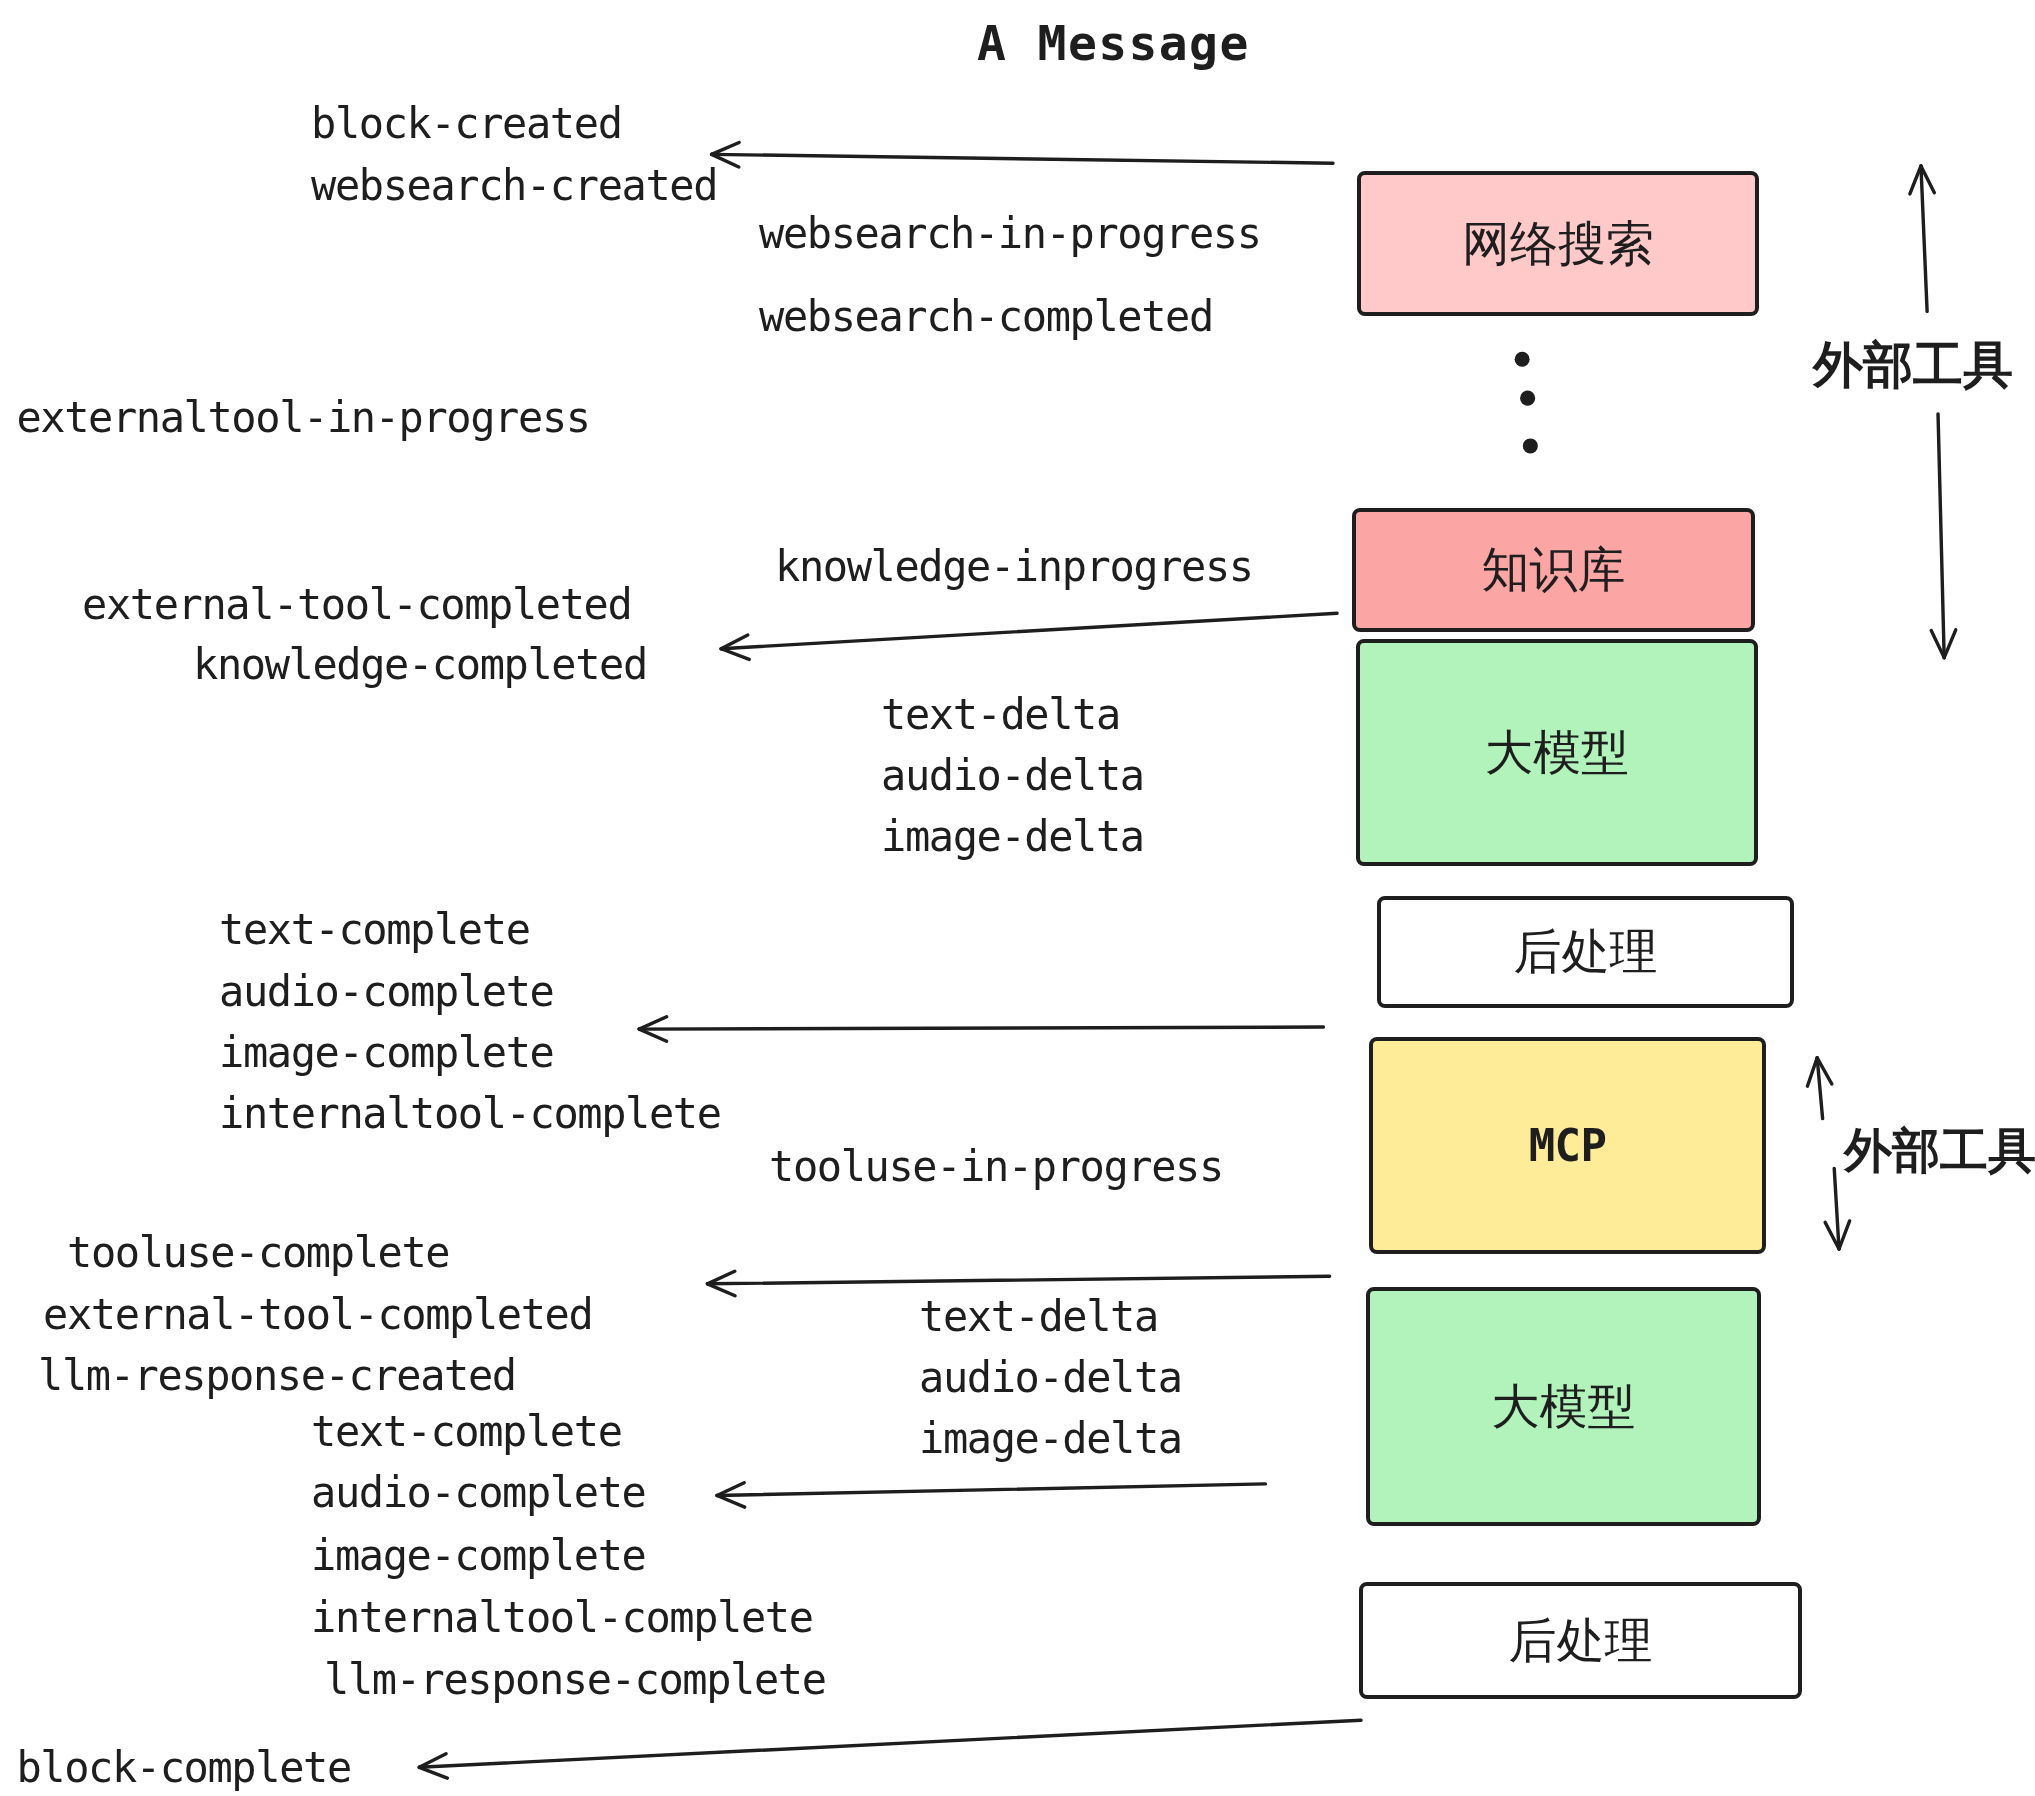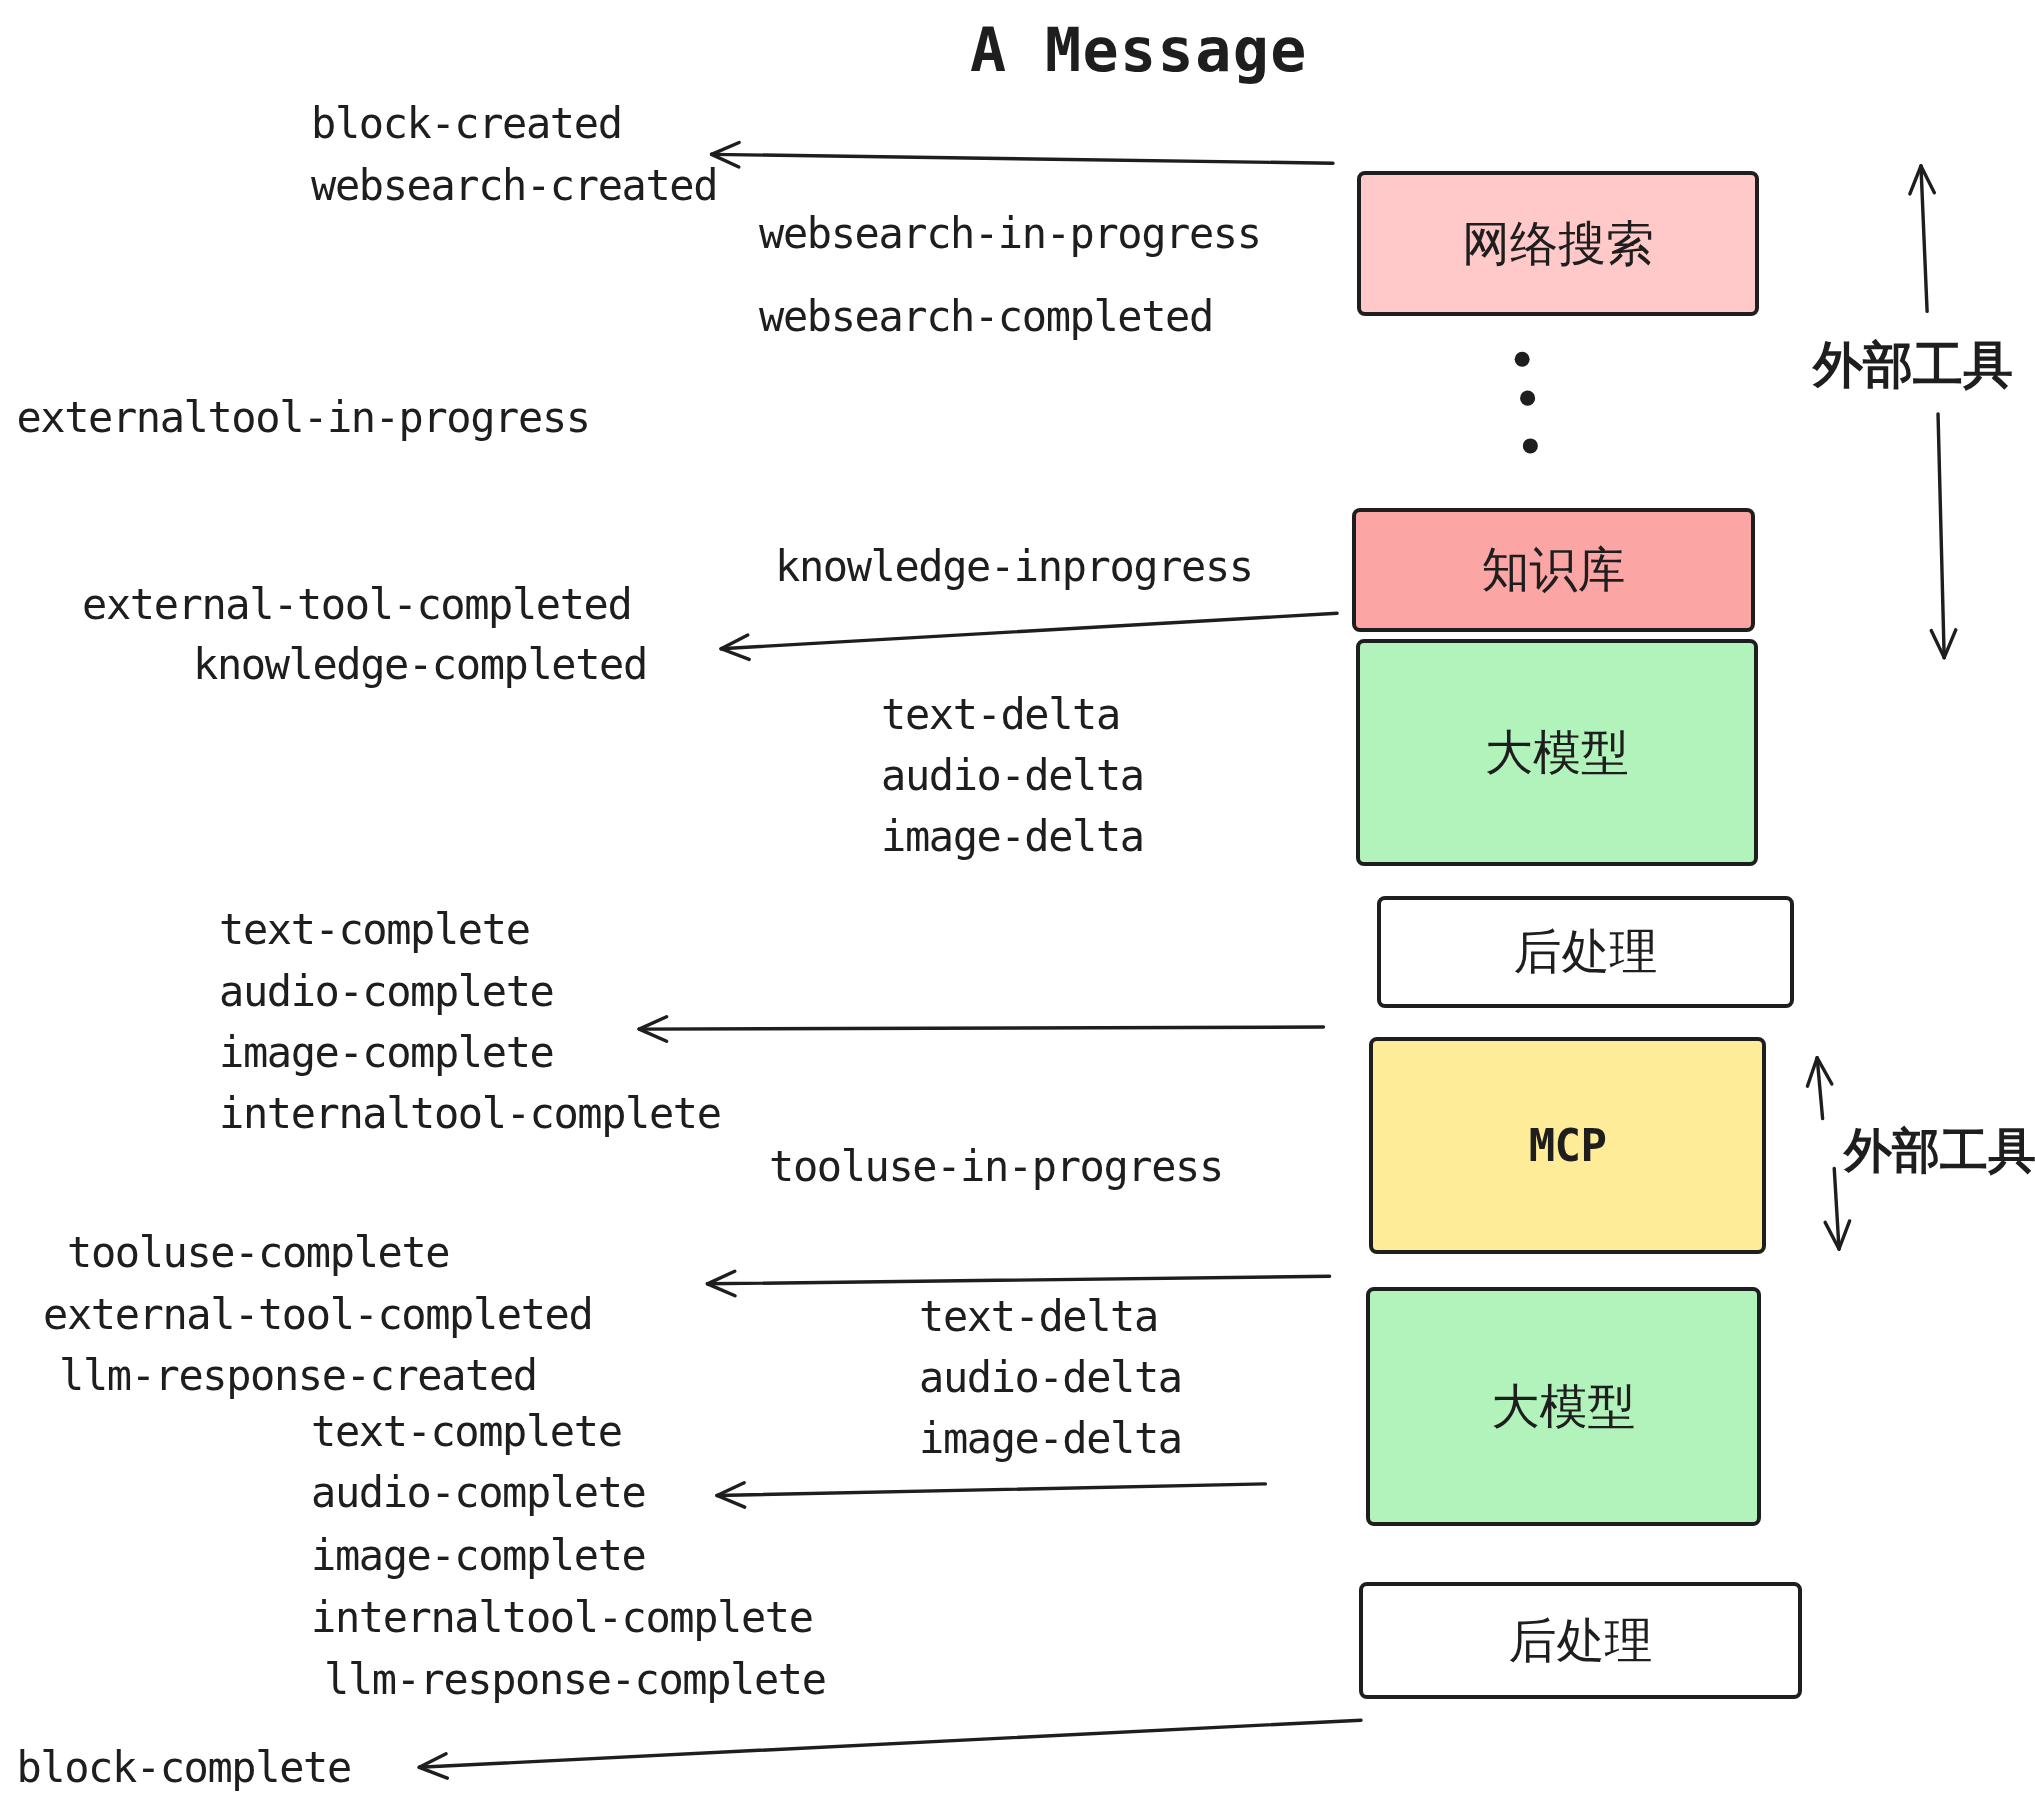--- a/index.html
+++ b/index.html
@@ -3,22 +3,23 @@
 <meta charset="utf-8">
 <style>
   html,body{margin:0;padding:0;}
   body{
     width:2035px;height:1796px;background:#ffffff;overflow:hidden;
     font-family:"DejaVu Sans Mono", monospace;color:#1e1e1e;position:relative;
   }
   #canvas{position:absolute;left:0;top:0;width:2035px;height:1796px;}
   #arrow-layer{position:absolute;left:0;top:0;}
   .title{
-    position:absolute;font-size:60px;font-weight:600;white-space:nowrap;
+    position:absolute;font-size:48px;font-weight:600;white-space:nowrap;
     letter-spacing:1.4px;
+    margin-left:7px;
   }
   .evt{
     position:absolute;font-size:42px;line-height:1.05;white-space:nowrap;
     letter-spacing:-1.4px;font-weight:400;
   }
   .box{
     position:absolute;box-sizing:border-box;border:4.1px solid #1e1e1e;border-radius:8px;
     display:flex;align-items:center;justify-content:center;
     font-family:"Liberation Sans", sans-serif;font-size:48px;font-weight:500;
     white-space:nowrap;
@@ -100,21 +101,21 @@
     <div class="evt" style="left: 881px; top: 693px;">text-delta</div>
     <div class="evt" style="left: 881px; top: 754px;">audio-delta</div>
     <div class="evt" style="left: 881px; top: 815px;">image-delta</div>
     <div class="evt" style="left: 219px; top: 908px;">text-complete</div>
     <div class="evt" style="left: 219px; top: 970px;">audio-complete</div>
     <div class="evt" style="left: 219px; top: 1031px;">image-complete</div>
     <div class="evt" style="left: 219px; top: 1092px;">internaltool-complete</div>
     <div class="evt" style="left: 769px; top: 1145px;">tooluse-in-progress</div>
     <div class="evt" style="left: 43px; top: 1231px; margin-left: 24px;">tooluse-complete</div>
     <div class="evt" style="left: 43px; top: 1293px;">external-tool-completed</div>
-    <div class="evt" style="left: 59px; top: 1354px; text-align: center;">llm-response-created</div>
+    <div class="evt" style="left: 38px; top: 1354px; text-align: center;">llm-response-created</div>
     <div class="evt" style="left: 919px; top: 1295px;">text-delta</div>
     <div class="evt" style="left: 919px; top: 1356px;">audio-delta</div>
     <div class="evt" style="left: 919px; top: 1417px;">image-delta</div>
     <div class="evt" style="left: 311px; top: 1410px;">text-complete</div>
     <div class="evt" style="left: 311px; top: 1471px;">audio-complete</div>
     <div class="evt" style="left: 311px; top: 1534px;">image-complete</div>
     <div class="evt" style="left: 311px; top: 1596px;">internaltool-complete</div>
     <div class="evt" style="left: 311px; top: 1658px; margin-left: 13px;">llm-response-complete</div>
     <div class="evt" style="left: 16.4px; top: 1746px;">block-complete</div>
     <div class="box" style="left: 1357px; top: 171px; width: 402px; height: 145px; background: rgb(255, 201, 201);">网络搜索</div>

